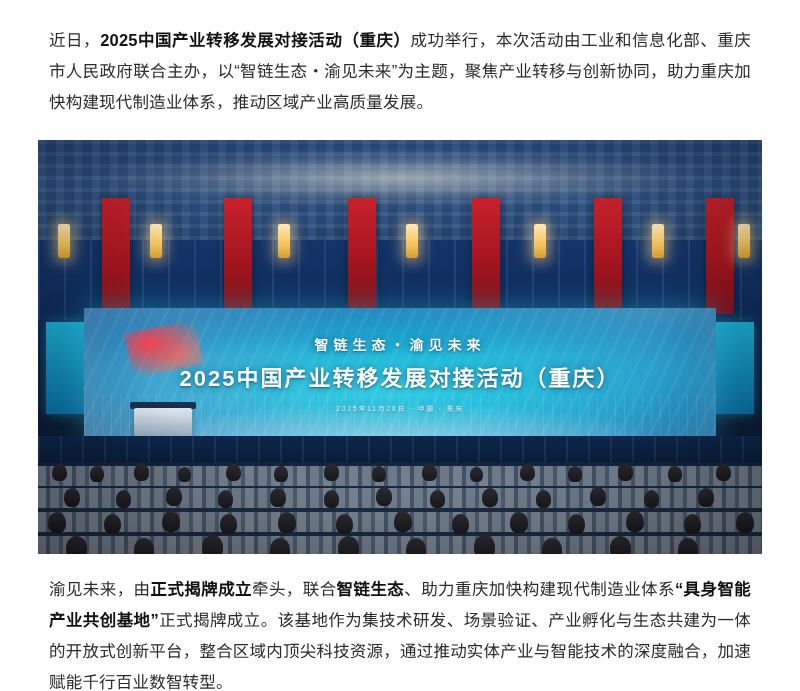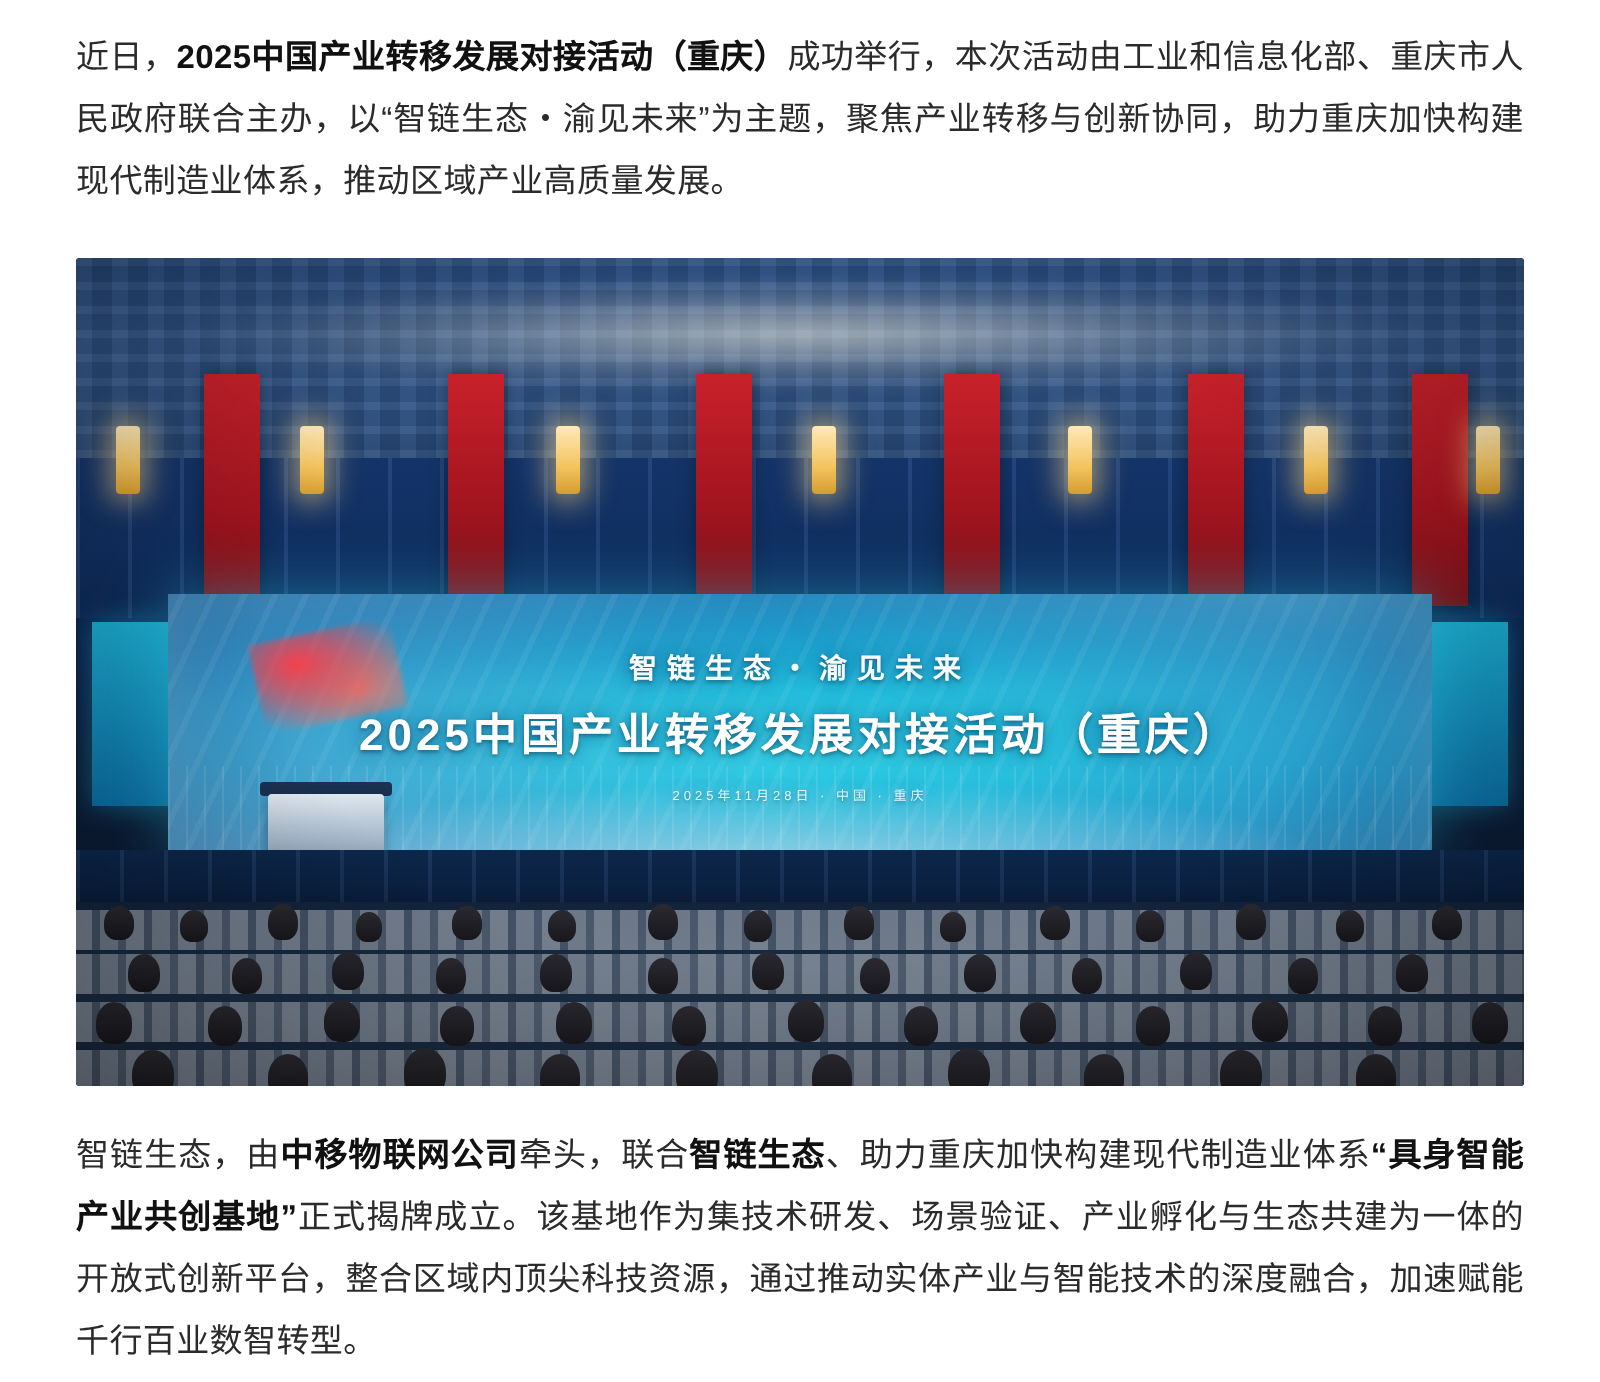--- a/index.html
+++ b/index.html
@@ -17,21 +17,21 @@
   .article {
     padding: 14px 38px 0 38px;
     box-sizing: border-box;
   }
   .para {
     font-size: 16.5px;
     line-height: 31px;
     letter-spacing: 0.2px;
     text-align: justify;
     color: #2b2b2b;
-    margin: 0;
+    margin: 11px;
   }
   .para .b {
     font-weight: bold;
     color: #111111;
   }
   .figure {
     margin: 22px 0 20px 0;
     width: 724px;
     height: 414px;
     position: relative;
@@ -334,16 +334,16 @@
       <div class="head" style="left:436px; top:73px; width:21px; height:24px;"></div>
       <div class="head" style="left:504px; top:76px; width:20px; height:23px;"></div>
       <div class="head" style="left:572px; top:74px; width:21px; height:24px;"></div>
       <div class="head" style="left:640px; top:76px; width:20px; height:23px;"></div>
     </div>
 
     <div class="photo-vignette"></div>
   </div>
 
   <p class="para">
-    <span>智链生态，由</span><span class="b">中移物联网公司</span><span>牵头，联合</span><span class="b">智链生态</span><span>、助力重庆加快构建现代制造业体系</span><span class="b">“具身智能产业共创基地”</span><span>正式揭牌成立。该基地作为集技术研发、场景验证、产业孵化与生态共建为一体的开放式创新平台，整合区域内顶尖科技资源，通过推动实体产业与智能技术的深度融合，加速赋能千行百业数智转型。</span>
+    <span>渝见未来，由</span><span class="b">正式揭牌成立</span><span>牵头，联合</span><span class="b">智链生态</span><span>、助力重庆加快构建现代制造业体系</span><span class="b">“具身智能产业共创基地”</span><span>正式揭牌成立。该基地作为集技术研发、场景验证、产业孵化与生态共建为一体的开放式创新平台，整合区域内顶尖科技资源，通过推动实体产业与智能技术的深度融合，加速赋能千行百业数智转型。</span>
   </p>
 
 </div>
 
 </body></html>

